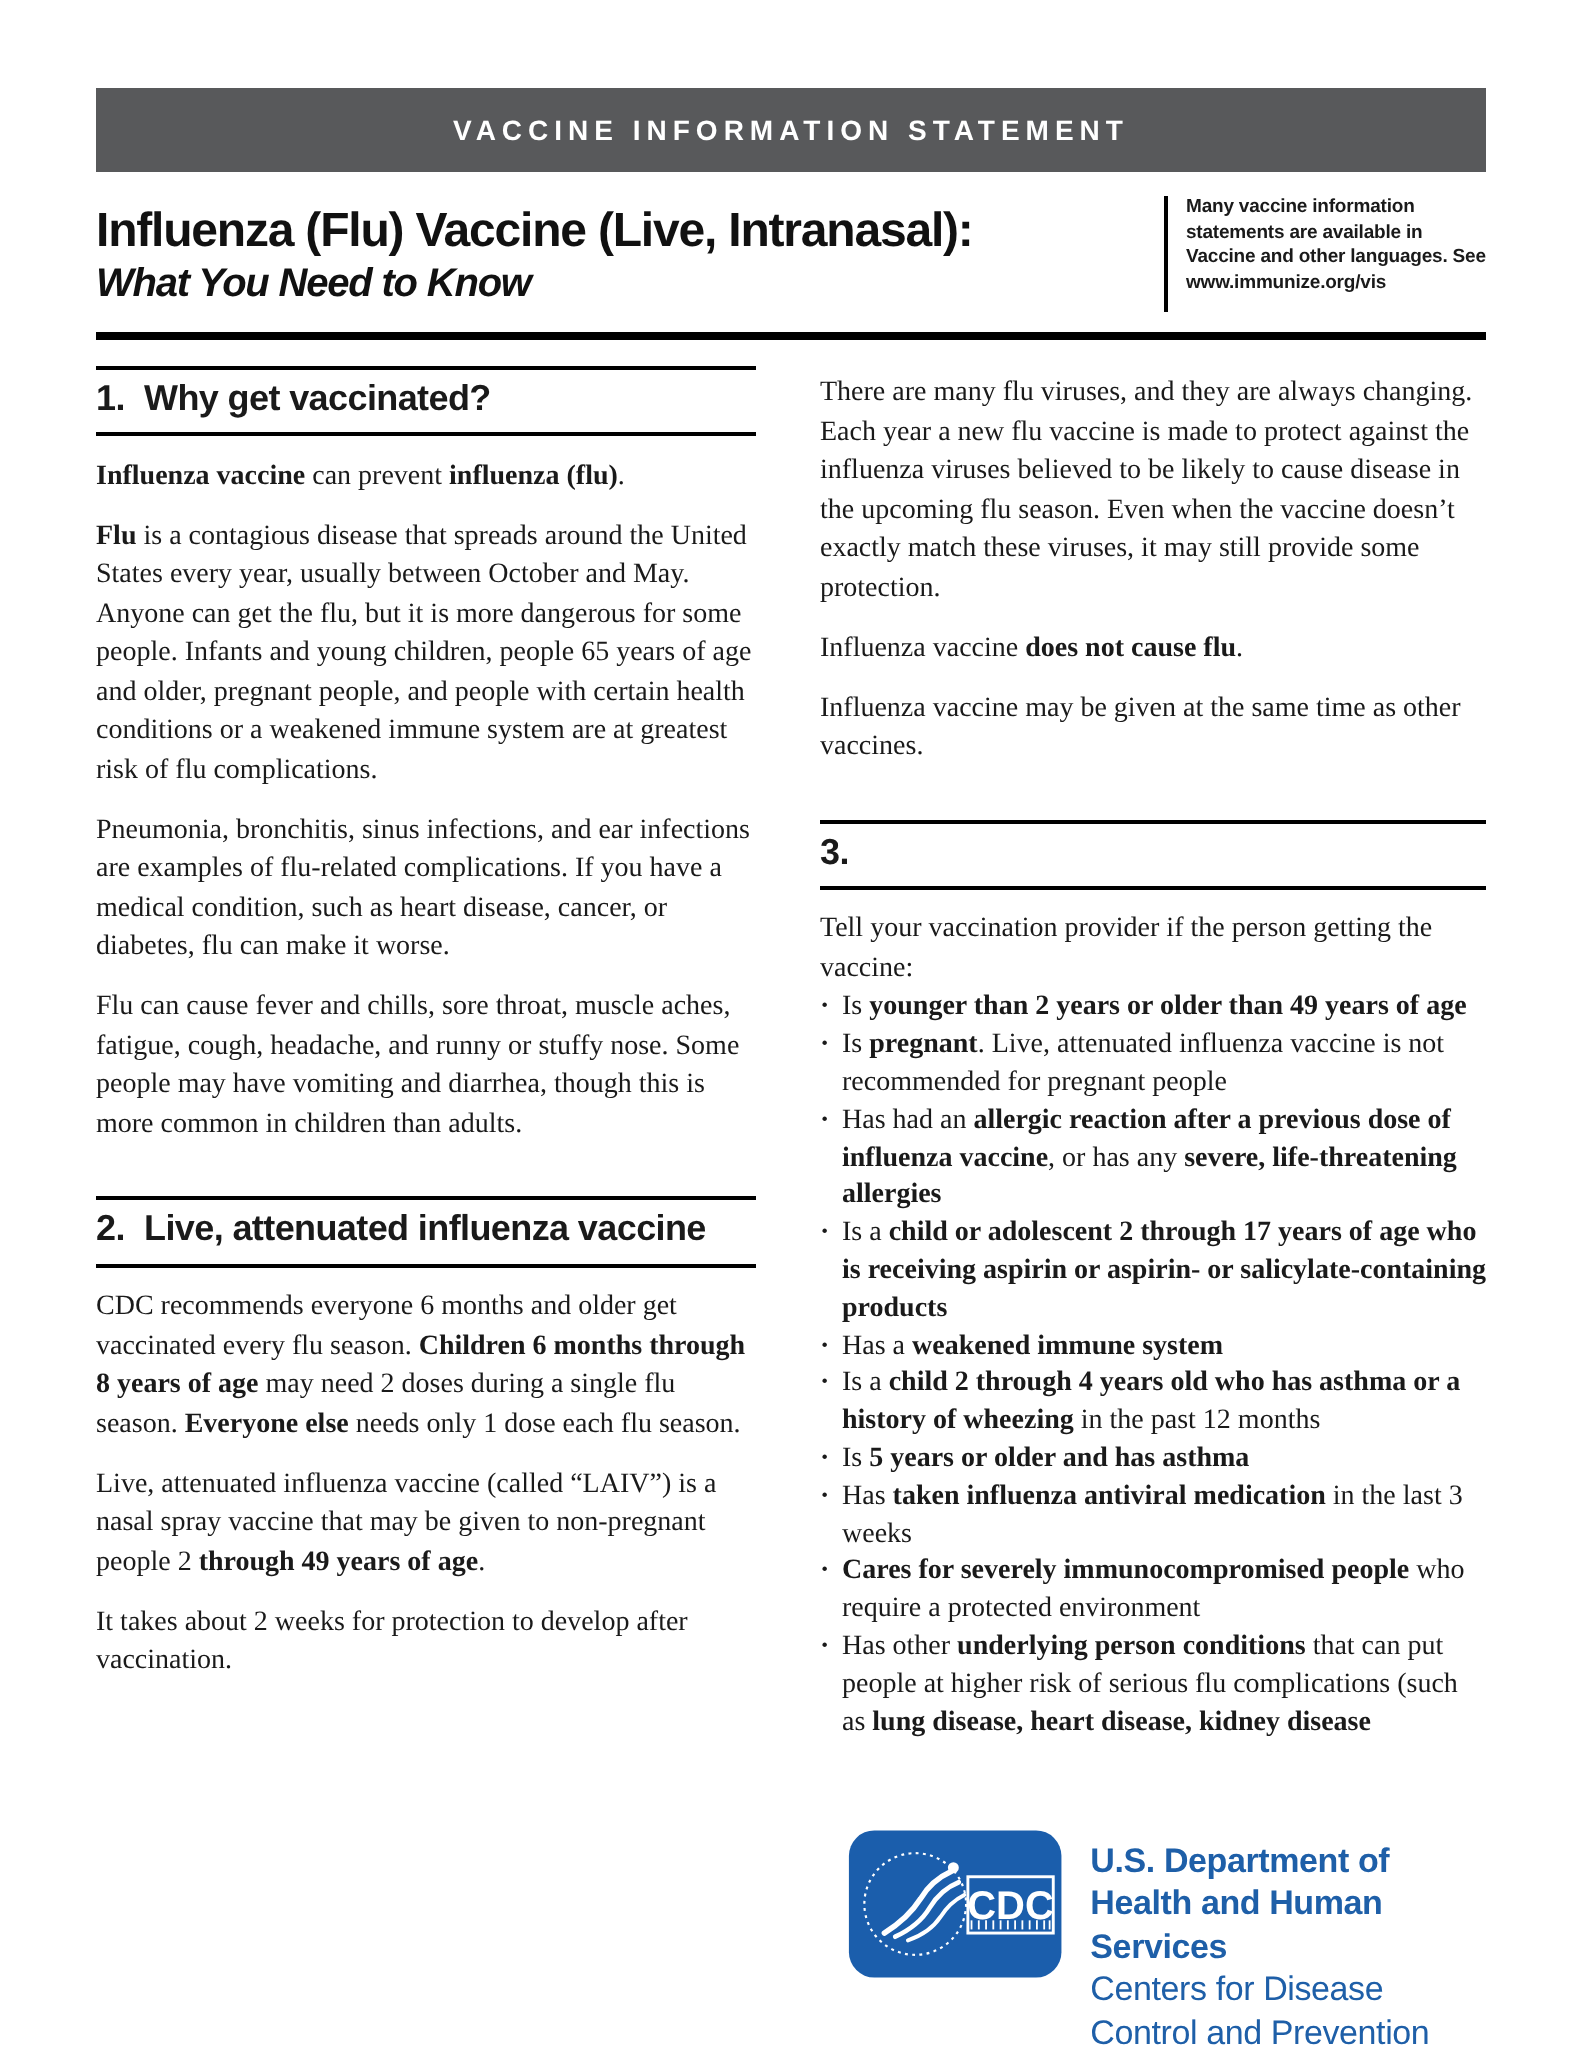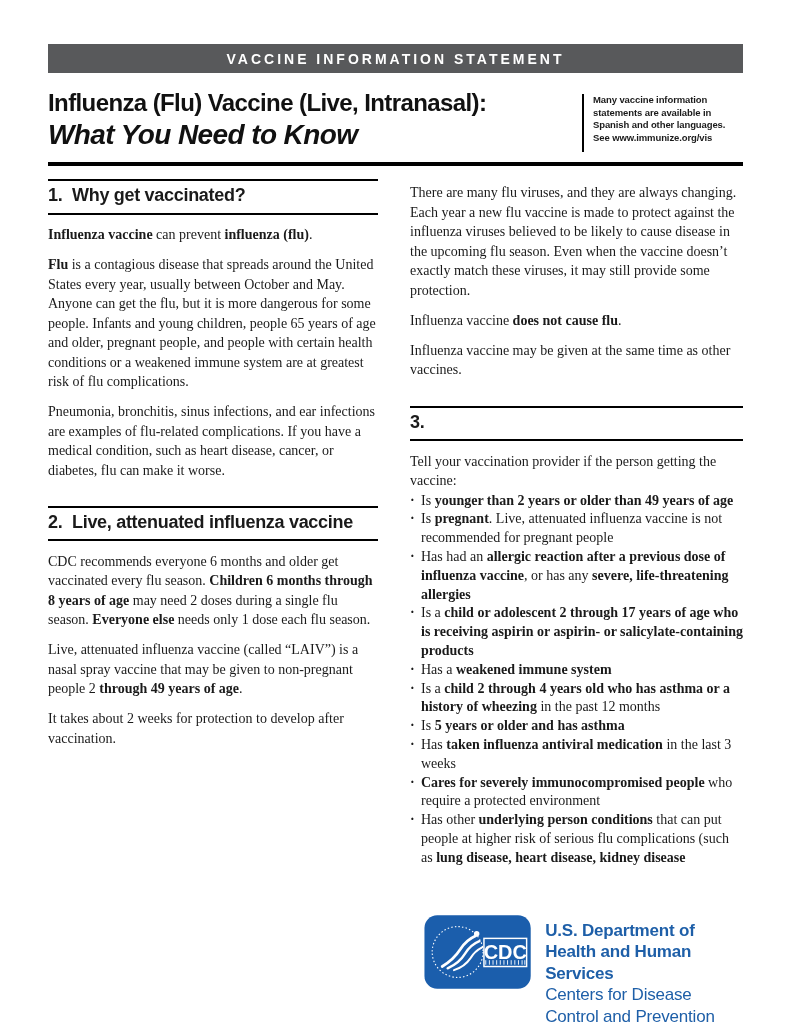--- a/index.html
+++ b/index.html
@@ -10,50 +10,50 @@
     font-family:"Liberation Serif", serif;
     color:#1a1a1a;
     overflow:hidden;
     box-sizing:border-box;
   }
   .content{margin:0 48px;}
   
   .banner{
     margin-top:44px;
     background:#58595b;
-    height:29px;
+    height:42px;
     display:flex;align-items:center;justify-content:center;
   }
   .banner span{
     color:#ffffff;
     font-family:"Liberation Sans", sans-serif;
     font-weight:bold;
     font-size:14px;
     letter-spacing:3px;
   }
   
   .header-row{
     display:flex;
     margin-top:12px;
-    align-items:flex-end;
+    align-items:flex-start;
   }
   .title-block{flex:1 1 auto; padding-top:4px;}
   .title-line1{
     font-family:"Liberation Sans", sans-serif;
     font-weight:bold;
     font-size:24px;
     letter-spacing:-0.6px;
     line-height:1.18;
     color:#111;
   }
   .title-line2{
     font-family:"Liberation Sans", sans-serif;
     font-weight:bold;
     font-style:italic;
-    font-size:28px;
+    font-size:20px;
     letter-spacing:-0.6px;
     line-height:1.25;
     color:#111;
   }
   .info-block{
     flex:0 0 150px;
     border-left:2px solid #000;
     padding-left:9px;
     font-family:"Liberation Sans", sans-serif;
     font-weight:bold;
@@ -146,36 +146,37 @@
     <div class="banner">
       <span>VACCINE INFORMATION STATEMENT</span>
     </div>
 
     <div class="header-row">
       <div class="title-block">
         <div class="title-line1">Influenza (Flu) Vaccine (Live, Intranasal):</div>
         <div class="title-line2">What You Need to Know</div>
       </div>
       <div class="info-block">
-        <p>Many vaccine information statements are available in Spanish and other languages. See www.immunize.org/vis</p>
+        <p>Many vaccine information statements are available in Vaccine and other languages. See www.immunize.org/vis</p>
       </div>
     </div>
 
     <hr class="thick-rule">
 
     <div class="cols">
 
       <div class="col col-left">
         <div class="sec-head first">
           <span class="sec-num">1.</span>
           <span class="sec-title">Why get vaccinated?</span>
         </div>
         <p class="para"><span class="b">Influenza vaccine</span><span> can prevent </span><span class="b">influenza (flu)</span><span>.</span></p>
         <p class="para"><span class="b">Flu</span><span> is a contagious disease that spreads around the United States every year, usually between October and May. Anyone can get the flu, but it is more dangerous for some people. Infants and young children, people 65 years of age and older, pregnant people, and people with certain health conditions or a weakened immune system are at greatest risk of flu complications.</span></p>
         <p class="para"><span>Pneumonia, bronchitis, sinus infections, and ear infections are examples of flu-related complications. If you have a medical condition, such as heart disease, cancer, or diabetes, flu can make it worse.</span></p>
+        <p class="para"><span>Flu can cause fever and chills, sore throat, muscle aches, fatigue, cough, headache, and runny or stuffy nose. Some people may have vomiting and diarrhea, though this is more common in children than adults.</span></p>
 
         <div class="sec-head">
           <span class="sec-num">2.</span>
           <span class="sec-title">Live, attenuated influenza vaccine</span>
         </div>
         <p class="para"><span>CDC recommends everyone 6 months and older get vaccinated every flu season. </span><span class="b">Children 6 months through 8 years of age</span><span> may need 2 doses during a single flu season. </span><span class="b">Everyone else</span><span> needs only 1 dose each flu season.</span></p>
         <p class="para"><span>Live, attenuated influenza vaccine (called “LAIV”) is a nasal spray vaccine that may be given to non-pregnant people 2 </span><span class="b">through 49 years of age</span><span>.</span></p>
         <p class="para"><span>It takes about 2 weeks for protection to develop after vaccination.</span></p>
       </div>
 

